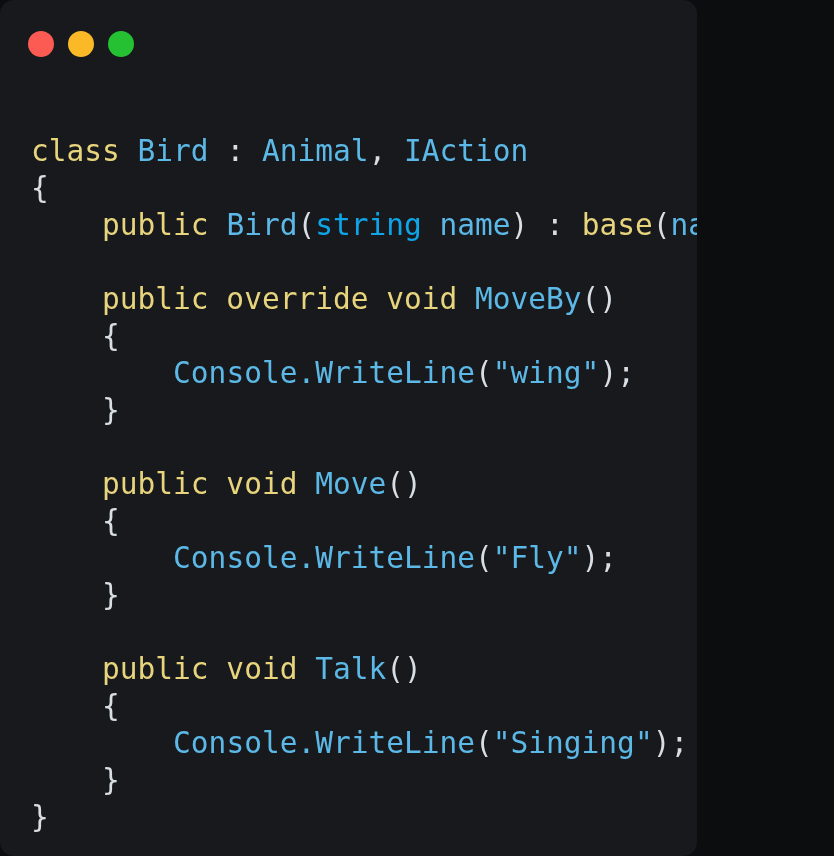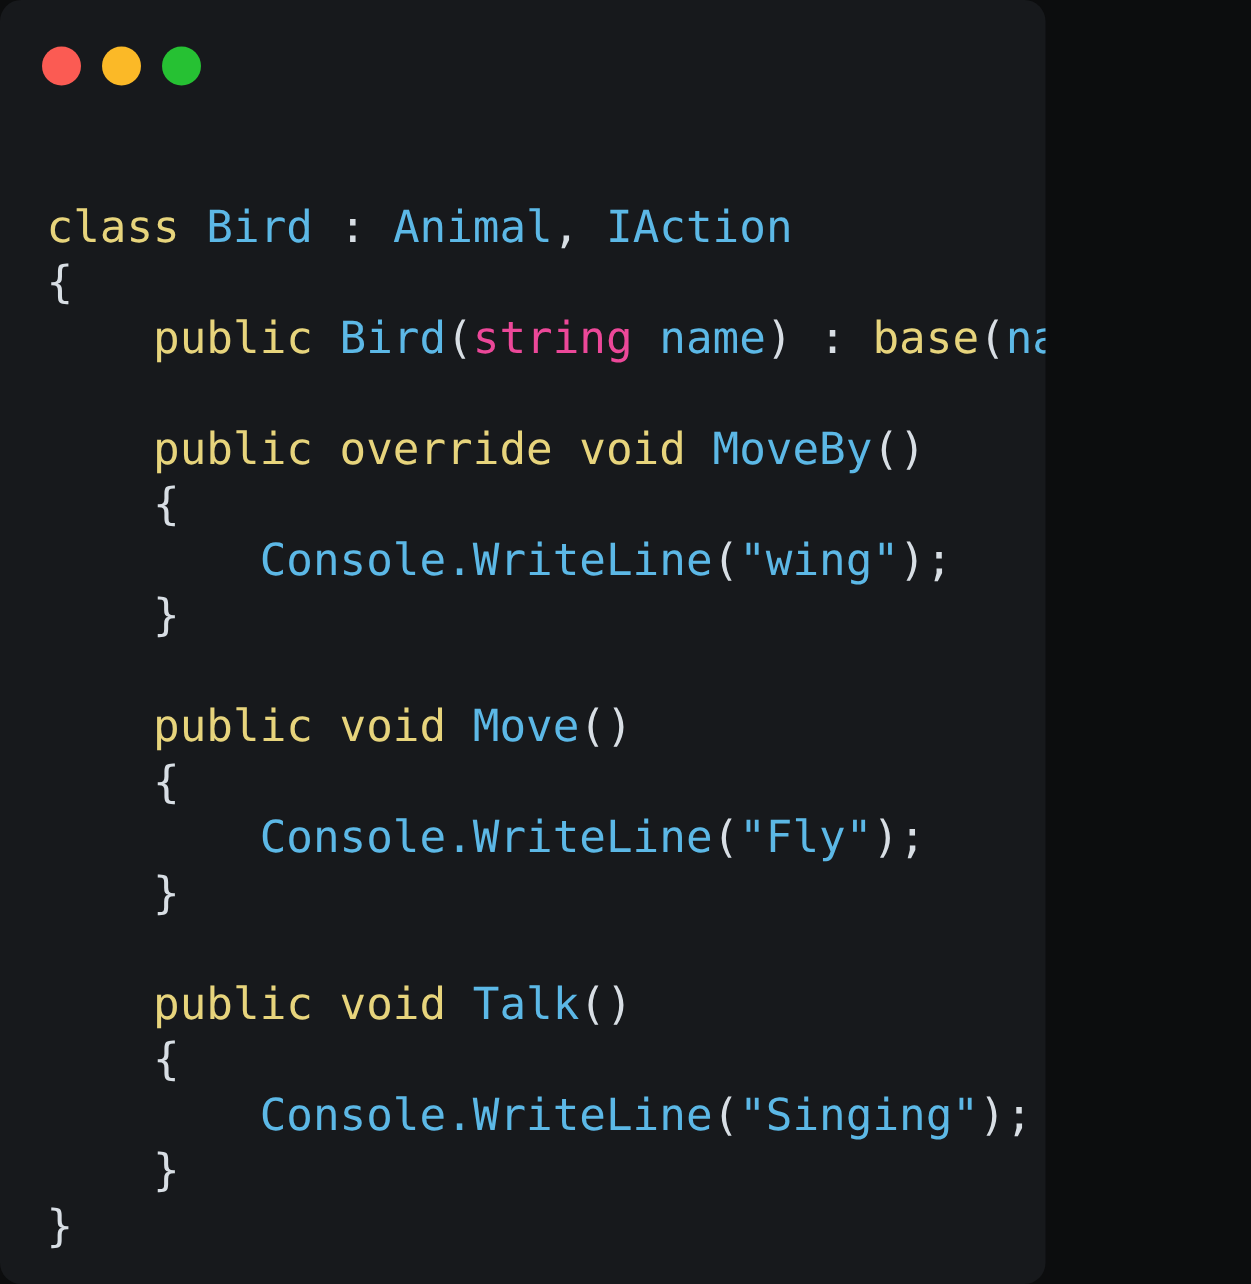--- a/index.html
+++ b/index.html
@@ -63,21 +63,21 @@
   .line {
     height: 37px;
     white-space: pre;
   }
   .kw   { color: #e7d47c; }   
   .typ  { color: #5cb8e6; }   
   .str  { color: #5cb8e6; }   
   .grn  { color: #96cc42; }   
   .pun  { color: #d8dee4; }   
 </style>
-<style>.kw{color:#e7d47c;}.typ{color:#5cb8e6;}.str{color:#5cb8e6;}.grn{color:#ec4899;}.pun{color:#d8dee4;}#window{background:#17191c;}</style></head>
+<style>.kw{color:#e7d47c;}.typ{color:#5cb8e6;}.str{color:#5cb8e6;}.grn{color:#0ea5e9;}.pun{color:#d8dee4;}#window{background:#17191c;}</style></head>
 <body>
 
 <div id="window">
 
   <div id="titlebar">
     <div class="traffic">
       <span class="dot close" style="background: rgb(251, 91, 83);"></span>
       <span class="dot min" style="background: rgb(251, 185, 39);"></span>
       <span class="dot max" style="background: rgb(38, 193, 51);"></span>
     </div>

